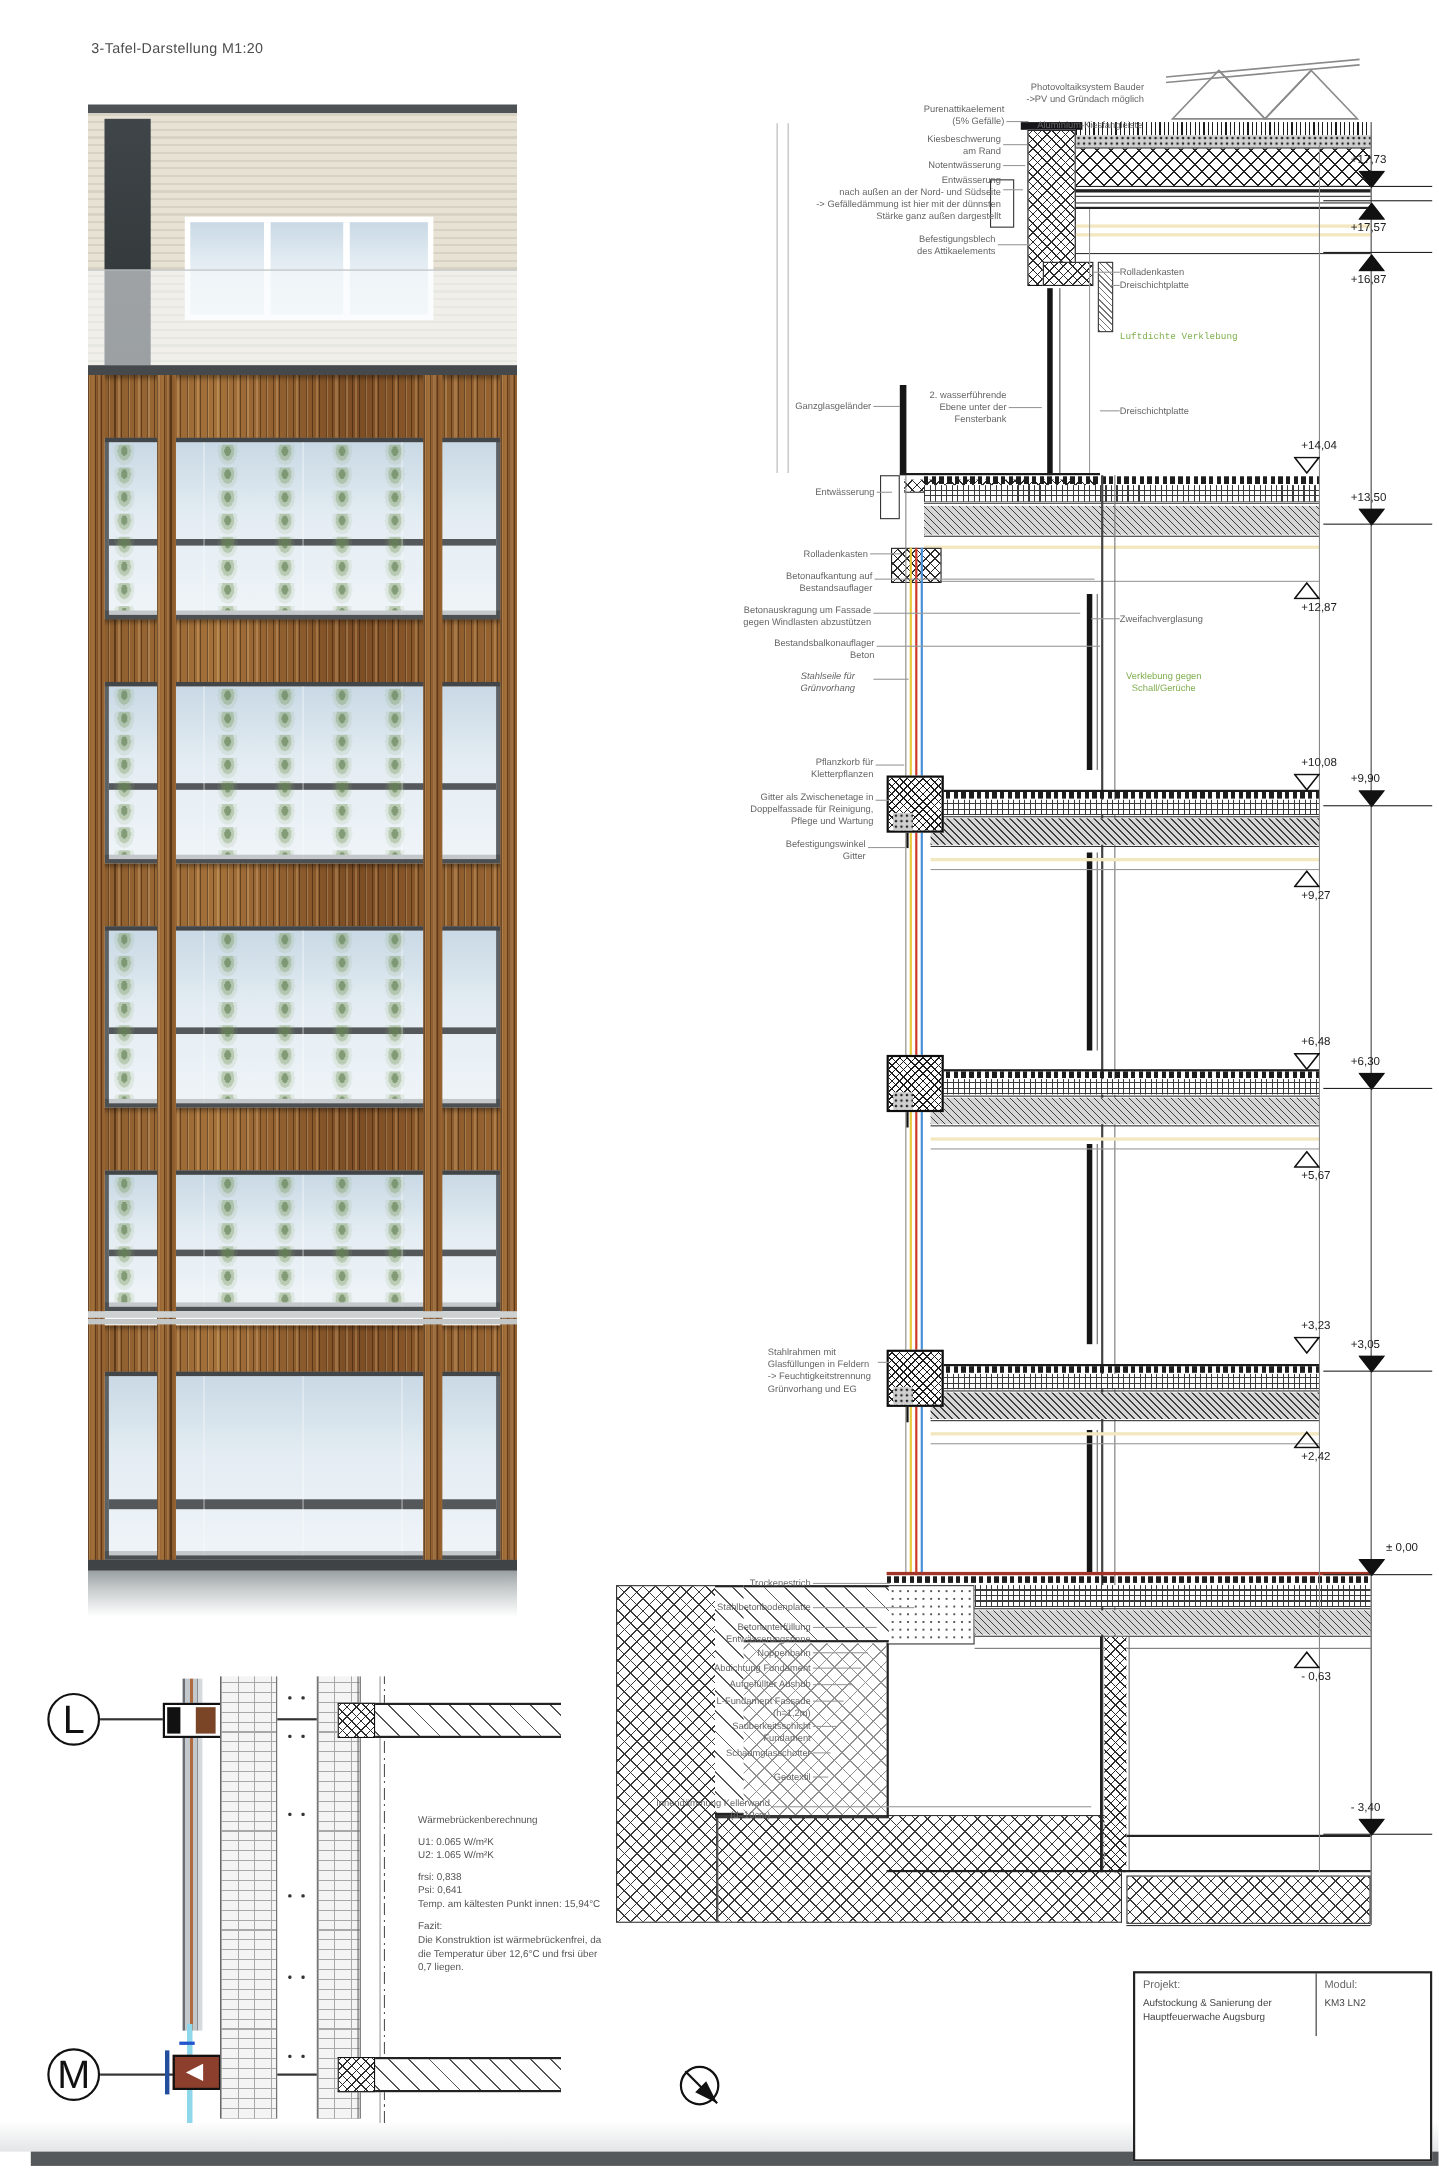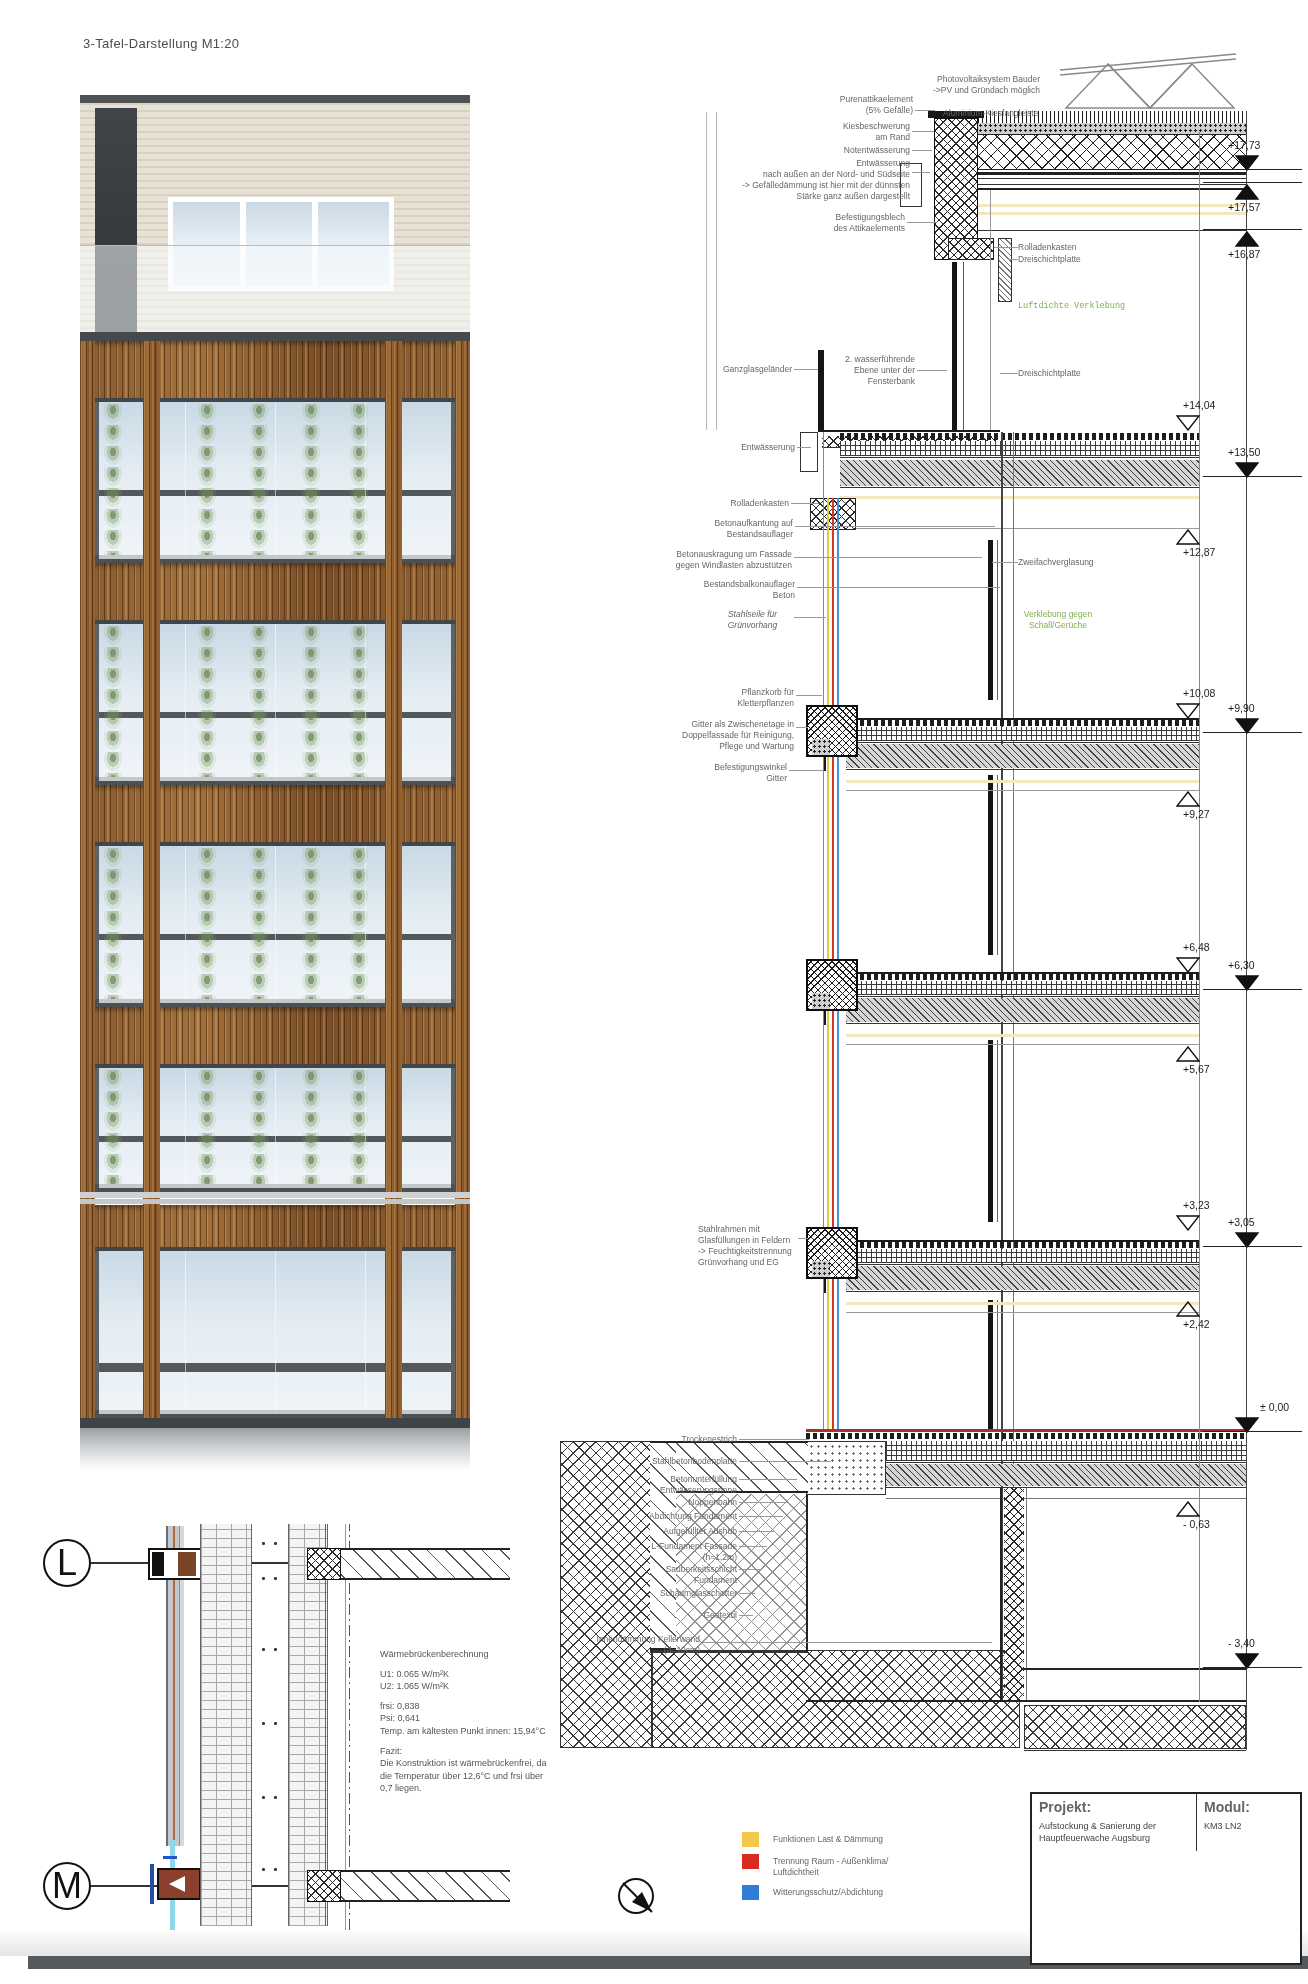--- a/index.html
+++ b/index.html
@@ -70,21 +70,21 @@
   .legend-label{font-size:8.5px;color:#666;line-height:1.3;white-space:pre-line;padding-top:2px;}
 
   
   .titleblock{position:absolute;left:1030px;top:1792px;width:272px;height:173px;background:#fff;
       border:2px solid #222;box-sizing:border-box;font-size:9px;color:#555;}
   .tb-row{display:flex;border-bottom:1.5px solid #333;height:57px;box-sizing:border-box;}
   .tb-row:last-child{border-bottom:none;}
   .tb-cell{padding:5px 7px;box-sizing:border-box;}
   .tb-cell.c1{width:165px;border-right:1.5px solid #333;}
   .tb-cell.c2{flex:1;}
-  .tb-label{font-size:14px;color:#666;margin-bottom:6px;font-weight:bold;}
+  .tb-label{font-size:10px;color:#666;margin-bottom:6px;}
   .tb-value{font-size:9px;color:#444;white-space:pre-line;line-height:1.3;}
 
   .bottom-strip{position:absolute;left:0;top:1930px;width:1308px;height:26px;
       background:linear-gradient(180deg,#fdfdfd,#e3e5e6);}
   .bottom-bar{position:absolute;left:28px;top:1956px;width:1280px;height:13px;background:#56595c;}
 </style>
 </head>
 <body>
 
 <div class="sheet">
@@ -525,35 +525,20 @@
 
   <svg class="abs" style="left:612px;top:1872px;" width="50" height="50" viewBox="0 0 50 50">
     <circle cx="24" cy="24" r="17" fill="#fff" stroke="#111" stroke-width="2"></circle>
     <line x1="11" y1="11" x2="40" y2="40" stroke="#111" stroke-width="2"></line>
     <polygon points="40,40 20,30 30,20" fill="#111"></polygon>
   </svg>
 
   <div class="bottom-strip"></div>
   <div class="bottom-bar"></div>
 
-  <div class="legend" id="legend">
-      <div class="legend-item">
-        <div class="legend-swatch" style="background: rgb(242, 200, 75);"></div>
-        <div class="legend-label">Funktionen Last &amp; Dämmung</div>
-      </div>
-      <div class="legend-item">
-        <div class="legend-swatch" style="background: rgb(217, 43, 31);"></div>
-        <div class="legend-label">Trennung Raum - Außenklima/
-Luftdichtheit</div>
-      </div>
-      <div class="legend-item">
-        <div class="legend-swatch" style="background: rgb(47, 127, 214);"></div>
-        <div class="legend-label">Witterungsschutz/Abdichtung</div>
-      </div>
-    </div>
 
   <div class="titleblock">
     <div class="tb-row">
       <div class="tb-cell c1">
         <div class="tb-label">Projekt:</div>
         <div class="tb-value">Aufstockung &amp; Sanierung der
 Hauptfeuerwache Augsburg</div>
       </div>
       <div class="tb-cell c2">
         <div class="tb-label">Modul:</div>

